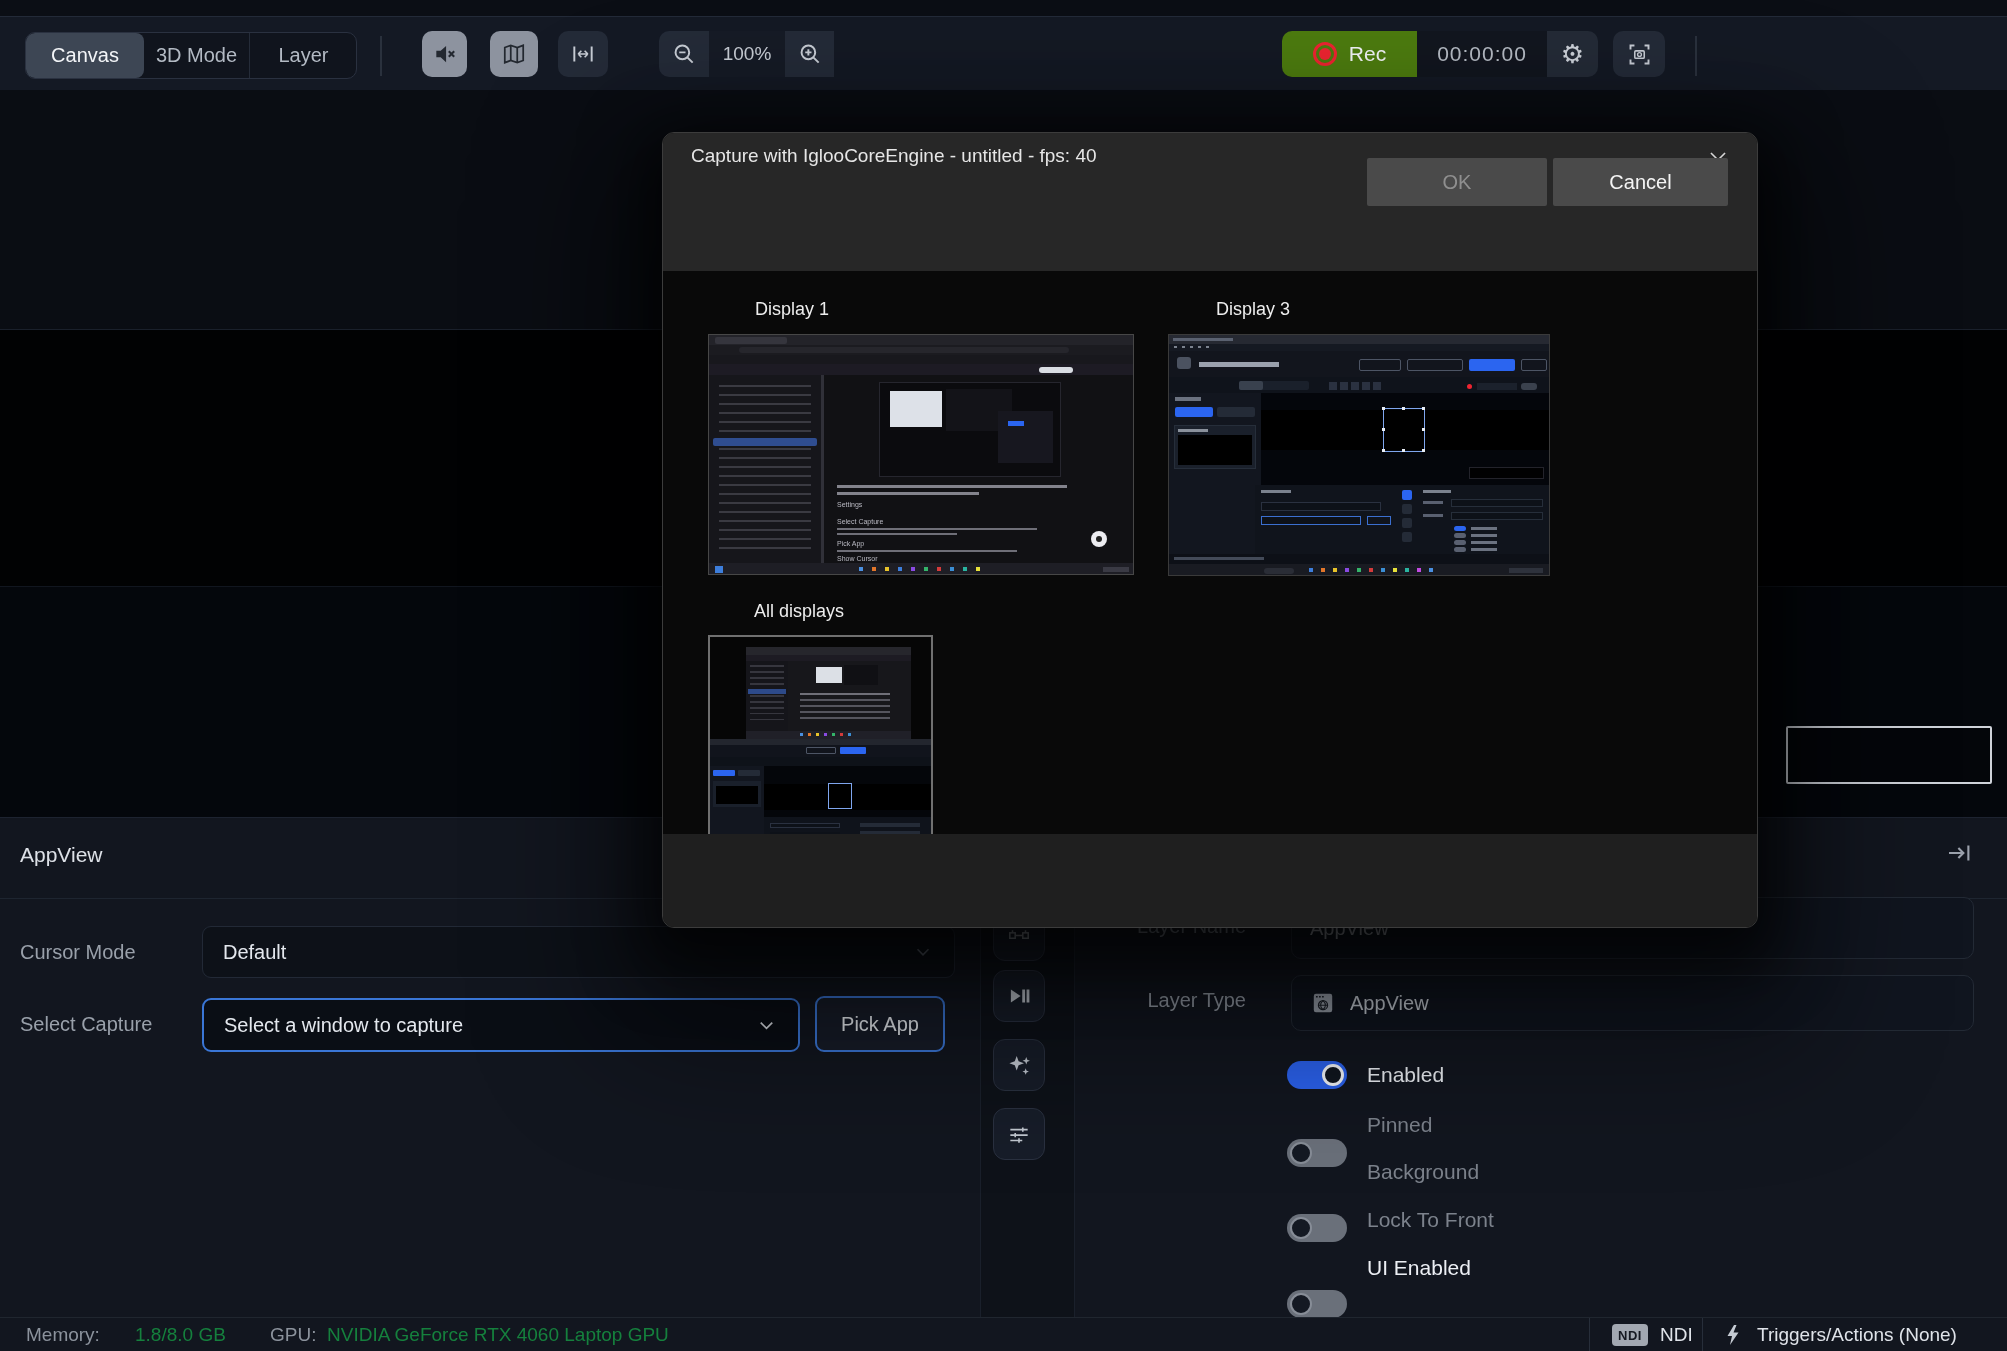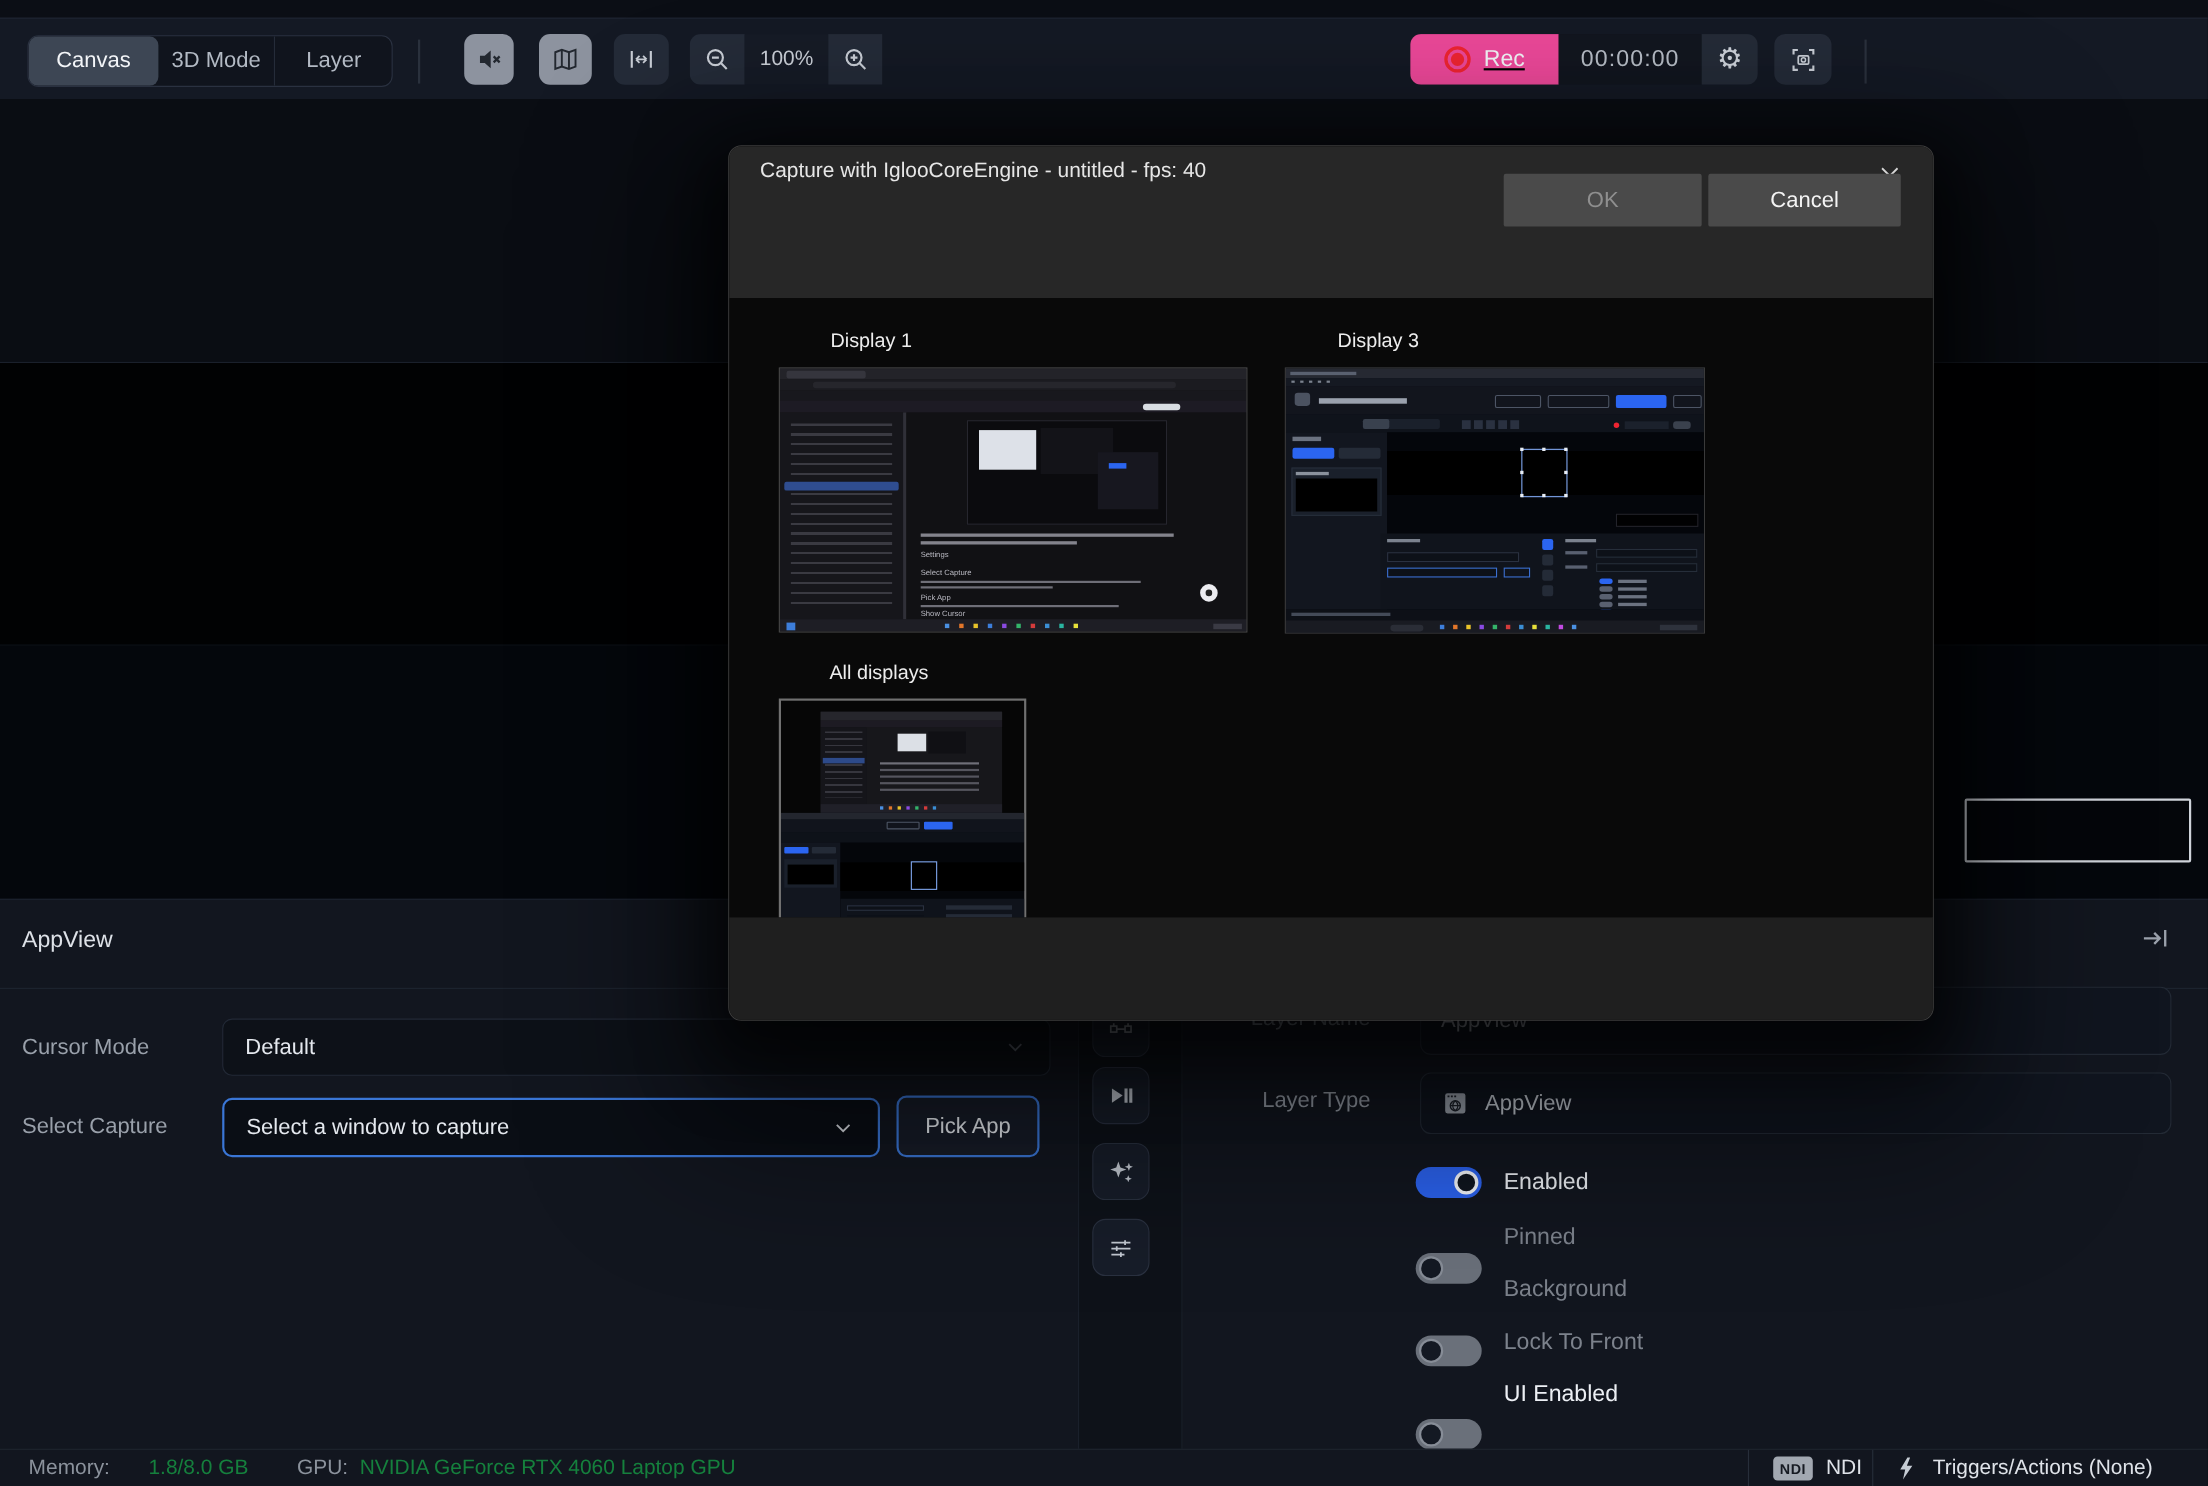--- a/index.html
+++ b/index.html
@@ -11,25 +11,25 @@
   .topbar{left:0;top:0;width:2007px;height:90px;background:#141924;}
   .topstrip{left:0;top:0;width:2007px;height:16px;background:#0b0e15;border-bottom:1px solid #232a38;}
   .tabgroup{left:25px;top:32px;width:332px;height:47px;background:#10141d;border:1px solid #2a3140;border-radius:10px;display:flex;overflow:hidden;box-sizing:border-box;}
   .tab{flex:0 0 auto;display:flex;align-items:center;justify-content:center;font-size:20px;color:#b3bac4;border-right:1px solid #252c39;cursor:default;}
   .tab:last-child{border-right:none;}
   .tab.active{background:#3d4654;color:#f3f5f8;border-radius:8px;border-right:none;}
   .vdiv{width:2px;background:#2a313d;}
   .tbtn{border-radius:10px;display:flex;align-items:center;justify-content:center;}
   .tbtn.light{background:#8d939f;}
   .tbtn.dark{background:#242b38;}
-  .zoomgroup{left:627px;top:31px;width:210px;height:46px;display:flex;border-radius:10px;overflow:hidden;}
+  .zoomgroup{left:659px;top:31px;width:210px;height:46px;display:flex;border-radius:10px;overflow:hidden;}
   .zseg{display:flex;align-items:center;justify-content:center;background:#242b38;}
   .zval{width:76px;background:#161b26;color:#c9cnd4;color:#c9ced6;font-size:19px;display:flex;align-items:center;justify-content:center;}
   .recgroup{left:1282px;top:31px;height:46px;display:flex;border-radius:10px;overflow:hidden;}
-  .recbtn{width:135px;background:#ec4899;display:flex;align-items:center;justify-content:center;gap:12px;text-decoration:underline;}
+  .recbtn{width:135px;background:#4d7c0f;display:flex;align-items:center;justify-content:center;gap:12px;}
   .recdot{width:24px;height:24px;border-radius:50%;border:3px solid #ee2431;box-sizing:border-box;display:flex;align-items:center;justify-content:center;}
   .recdot i{width:12px;height:12px;border-radius:50%;background:#ee2431;}
   .reclabel{color:#f2f4f7;font-size:21px;}
   .rectimer{width:130px;background:#12161f;color:#b6bcc5;font-size:21px;display:flex;align-items:center;justify-content:center;letter-spacing:1px;}
   .recgear{width:51px;background:#242b37;display:flex;align-items:center;justify-content:center;color:#ccd1d9;font-family:"DejaVu Sans",sans-serif;font-size:26px;}
   .cuigroup{left:1730px;top:31px;width:260px;height:46px;background:#242b38;border-radius:10px;display:flex;align-items:center;}
   .cuitoggle{margin-left:16px;width:50px;height:28px;border-radius:14px;background:#10151d;position:relative;}
   .cuitoggle .knob{position:absolute;left:4px;top:4px;width:20px;height:20px;border-radius:50%;background:#7e8591;}
   .cuilabel{flex:1;text-align:center;color:#c6cbd3;font-size:20px;}
   .cuilock{width:49px;height:46px;border-left:1px solid #343b48;display:flex;align-items:center;justify-content:center;}

